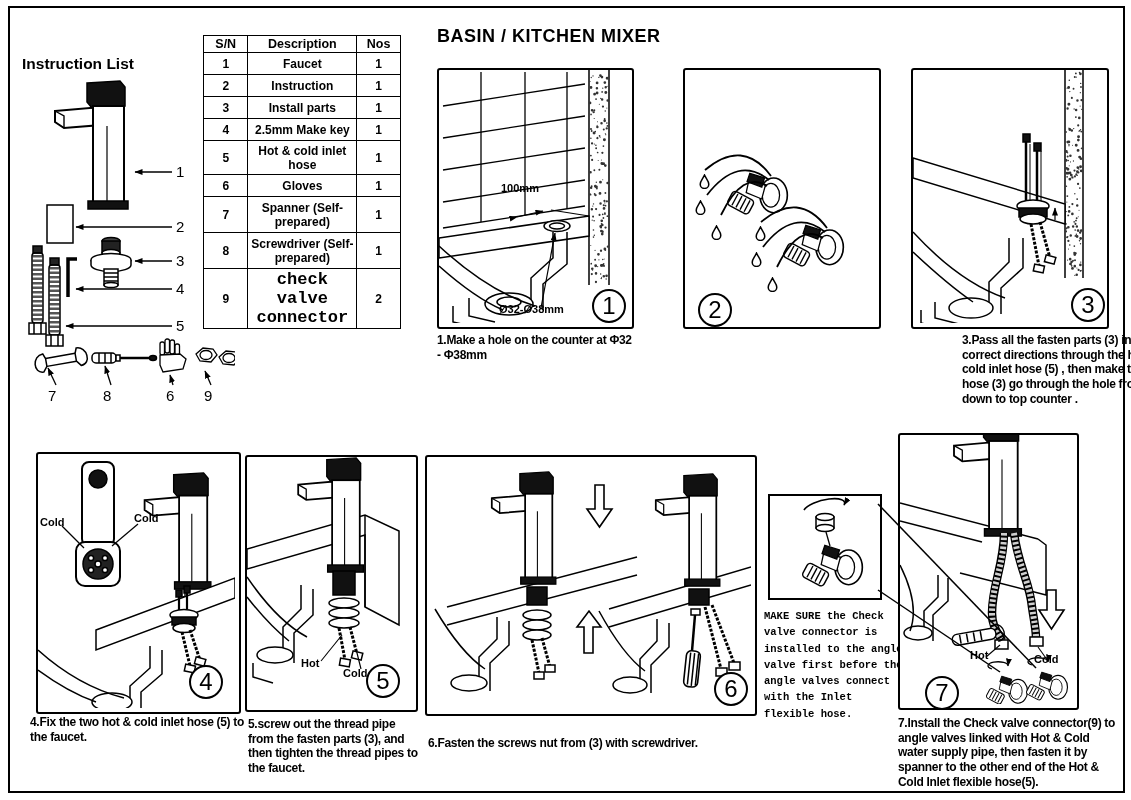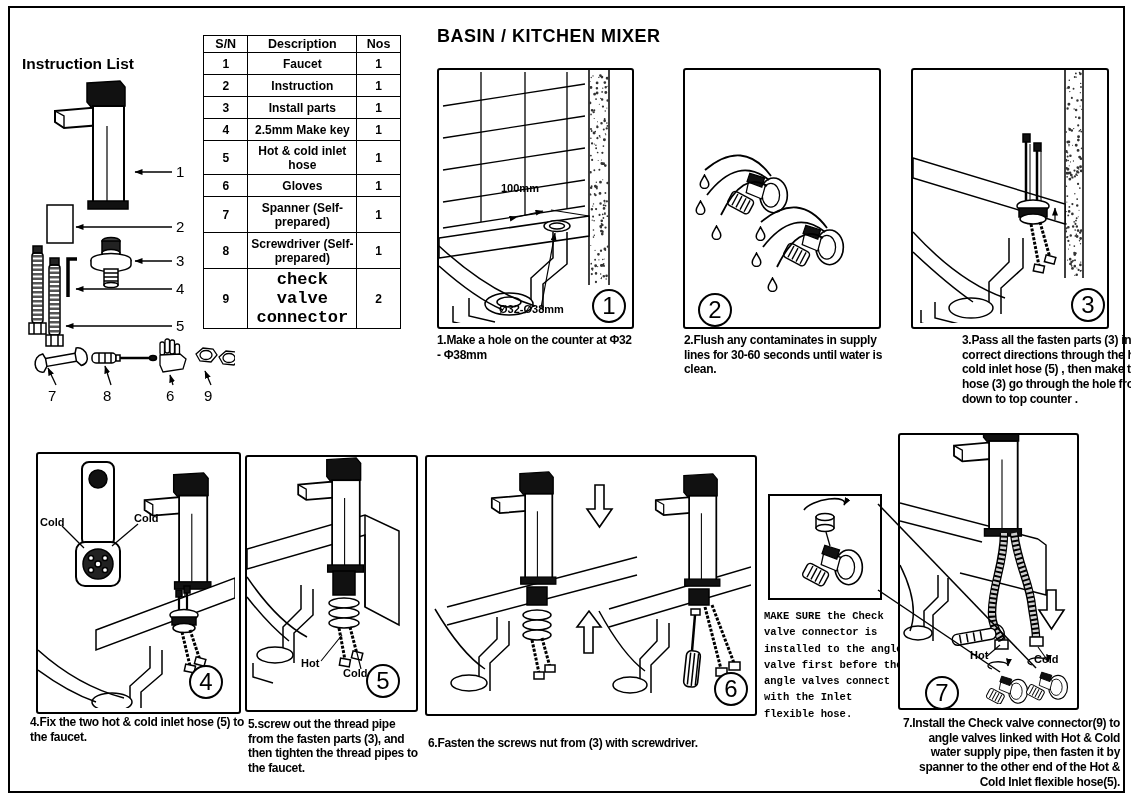--- a/index.html
+++ b/index.html
@@ -277,21 +277,20 @@
         <path d="M142,158 Q114,120 76,152" stroke-width="1.8"></path>
         <path d="M140,162 Q109,137 78,177" stroke-width="1.8"></path>
         <path d="M138,168 Q114,152 92,197" stroke-width="1.8"></path>
         <use href="#sym-drop" x="70" y="156" width="11" height="15"></use>
         <use href="#sym-drop" x="66" y="182" width="11" height="15"></use>
         <use href="#sym-drop" x="82" y="207" width="11" height="15"></use>
       </g>
     </svg>
     <div class="stepnum" style="left:13px; top:223px;">2</div>
   </div>
-  <div class="caption" style="left:684px; top:333px; width:205px;">2.Flush any contaminates in supply lines for 30-60 seconds until water is clean.</div>
 
   <div class="panel" style="left:911px; top:68px; width:194px; height:257px;">
     <svg width="190" height="253" viewBox="0 0 190 253" stroke="#000" fill="none" stroke-width="1.5">
       <g>
         <line x1="152" y1="0" x2="152" y2="208"></line>
           <line x1="170" y1="0" x2="170" y2="208"></line>
         <g transform="translate(153,2)">
             <path d="M8.8,37.0 a0.6668672859668732,0.6668672859668732 0 1,0 -1.3337345719337463,0 a0.6668672859668732,0.6668672859668732 0 1,0 1.3337345719337463,0 M16.2,59.6 a0.9316508769989014,0.9316508769989014 0 1,0 -1.8633017539978027,0 a0.9316508769989014,0.9316508769989014 0 1,0 1.8633017539978027,0 M6.0,191.9 a1.4476659297943115,1.4476659297943115 0 1,0 -2.895331859588623,0 a1.4476659297943115,1.4476659297943115 0 1,0 2.895331859588623,0 M12.1,127.1 a0.9313514232635498,0.9313514232635498 0 1,0 -1.8627028465270996,0 a0.9313514232635498,0.9313514232635498 0 1,0 1.8627028465270996,0 M9.2,174.1 a0.8563554286956787,0.8563554286956787 0 1,0 -1.7127108573913574,0 a0.8563554286956787,0.8563554286956787 0 1,0 1.7127108573913574,0 M3.8,93.8 a0.5746709108352661,0.5746709108352661 0 1,0 -1.1493418216705322,0 a0.5746709108352661,0.5746709108352661 0 1,0 1.1493418216705322,0 M8.1,89.0 a0.649935245513916,0.649935245513916 0 1,0 -1.299870491027832,0 a0.649935245513916,0.649935245513916 0 1,0 1.299870491027832,0 M3.8,72.8 a0.7990009188652039,0.7990009188652039 0 1,0 -1.5980018377304077,0 a0.7990009188652039,0.7990009188652039 0 1,0 1.5980018377304077,0 M4.5,19.6 a0.6911243200302124,0.6911243200302124 0 1,0 -1.3822486400604248,0 a0.6911243200302124,0.6911243200302124 0 1,0 1.3822486400604248,0 M14.2,0.5 a0.7258050707168877,0.7258050707168877 0 1,0 -1.4516101414337754,0 a0.7258050707168877,0.7258050707168877 0 1,0 1.4516101414337754,0 M16.3,86.7 a1.337561845779419,1.337561845779419 0 1,0 -2.675123691558838,0 a1.337561845779419,1.337561845779419 0 1,0 2.675123691558838,0 M8.4,154.4 a1.2569067478179932,1.2569067478179932 0 1,0 -2.5138134956359863,0 a1.2569067478179932,1.2569067478179932 0 1,0 2.5138134956359863,0 M5.5,187.2 a1.3272793292999268,1.3272793292999268 0 1,0 -2.6545586585998535,0 a1.3272793292999268,1.3272793292999268 0 1,0 2.6545586585998535,0 M13.2,111.9 a1.1438181400299072,1.1438181400299072 0 1,0 -2.2876362800598145,0 a1.1438181400299072,1.1438181400299072 0 1,0 2.2876362800598145,0 M9.7,181.1 a1.254725694656372,1.254725694656372 0 1,0 -2.509451389312744,0 a1.254725694656372,1.254725694656372 0 1,0 2.509451389312744,0 M14.3,168.7 a0.7752821445465088,0.7752821445465088 0 1,0 -1.5505642890930176,0 a0.7752821445465088,0.7752821445465088 0 1,0 1.5505642890930176,0 M3.6,56.2 a0.6616369485855103,0.6616369485855103 0 1,0 -1.3232738971710205,0 a0.6616369485855103,0.6616369485855103 0 1,0 1.3232738971710205,0 M15.4,190.1 a0.6735029220581055,0.6735029220581055 0 1,0 -1.347005844116211,0 a0.6735029220581055,0.6735029220581055 0 1,0 1.347005844116211,0 M9.7,5.0 a0.9615029357373714,0.9615029357373714 0 1,0 -1.923005871474743,0 a0.9615029357373714,0.9615029357373714 0 1,0 1.923005871474743,0 M4.5,139.4 a1.346764326095581,1.346764326095581 0 1,0 -2.693528652191162,0 a1.346764326095581,1.346764326095581 0 1,0 2.693528652191162,0 M12.8,144.7 a0.538278341293335,0.538278341293335 0 1,0 -1.07655668258667,0 a0.538278341293335,0.538278341293335 0 1,0 1.07655668258667,0 M4.1,15.5 a1.4062399566173553,1.4062399566173553 0 1,0 -2.8124799132347107,0 a1.4062399566173553,1.4062399566173553 0 1,0 2.8124799132347107,0 M13.5,78.4 a1.42933189868927,1.42933189868927 0 1,0 -2.85866379737854,0 a1.42933189868927,1.42933189868927 0 1,0 2.85866379737854,0 M14.7,116.1 a0.8498302698135376,0.8498302698135376 0 1,0 -1.6996605396270752,0 a0.8498302698135376,0.8498302698135376 0 1,0 1.6996605396270752,0 M15.8,1.8 a1.3618909381330013,1.3618909381330013 0 1,0 -2.7237818762660027,0 a1.3618909381330013,1.3618909381330013 0 1,0 2.7237818762660027,0 M13.4,158.6 a1.3190799951553345,1.3190799951553345 0 1,0 -2.638159990310669,0 a1.3190799951553345,1.3190799951553345 0 1,0 2.638159990310669,0 M9.6,98.6 a1.0968724489212036,1.0968724489212036 0 1,0 -2.1937448978424072,0 a1.0968724489212036,1.0968724489212036 0 1,0 2.1937448978424072,0 M12.5,133.6 a1.253771424293518,1.253771424293518 0 1,0 -2.507542848587036,0 a1.253771424293518,1.253771424293518 0 1,0 2.507542848587036,0 M16.5,158.6 a1.292622685432434,1.292622685432434 0 1,0 -2.585245370864868,0 a1.292622685432434,1.292622685432434 0 1,0 2.585245370864868,0 M15.2,171.7 a0.6894470453262329,0.6894470453262329 0 1,0 -1.3788940906524658,0 a0.6894470453262329,0.6894470453262329 0 1,0 1.3788940906524658,0 M11.7,73.3 a1.4639663696289062,1.4639663696289062 0 1,0 -2.9279327392578125,0 a1.4639663696289062,1.4639663696289062 0 1,0 2.9279327392578125,0 M9.4,203.3 a0.5924243927001953,0.5924243927001953 0 1,0 -1.1848487854003906,0 a0.5924243927001953,0.5924243927001953 0 1,0 1.1848487854003906,0 M6.5,193.9 a0.8263281583786011,0.8263281583786011 0 1,0 -1.6526563167572021,0 a0.8263281583786011,0.8263281583786011 0 1,0 1.6526563167572021,0 M11.0,5.1 a0.7015146277844906,0.7015146277844906 0 1,0 -1.4030292555689812,0 a0.7015146277844906,0.7015146277844906 0 1,0 1.4030292555689812,0 M15.1,85.1 a1.4655283689498901,1.4655283689498901 0 1,0 -2.9310567378997803,0 a1.4655283689498901,1.4655283689498901 0 1,0 2.9310567378997803,0 M10.8,45.1 a0.9494871199131012,0.9494871199131012 0 1,0 -1.8989742398262024,0 a0.9494871199131012,0.9494871199131012 0 1,0 1.8989742398262024,0 M5.4,100.9 a1.2830936908721924,1.2830936908721924 0 1,0 -2.5661873817443848,0 a1.2830936908721924,1.2830936908721924 0 1,0 2.5661873817443848,0 M3.0,88.5 a0.7171283960342407,0.7171283960342407 0 1,0 -1.4342567920684814,0 a0.7171283960342407,0.7171283960342407 0 1,0 1.4342567920684814,0 M3.5,168.9 a1.121971845626831,1.121971845626831 0 1,0 -2.243943691253662,0 a1.121971845626831,1.121971845626831 0 1,0 2.243943691253662,0 M10.8,181.2 a1.038339376449585,1.038339376449585 0 1,0 -2.07667875289917,0 a1.038339376449585,1.038339376449585 0 1,0 2.07667875289917,0 M15.0,20.7 a0.6498859226703644,0.6498859226703644 0 1,0 -1.2997718453407288,0 a0.6498859226703644,0.6498859226703644 0 1,0 1.2997718453407288,0 M12.1,154.4 a1.2508463859558105,1.2508463859558105 0 1,0 -2.501692771911621,0 a1.2508463859558105,1.2508463859558105 0 1,0 2.501692771911621,0 M10.0,104.4 a1.072883129119873,1.072883129119873 0 1,0 -2.145766258239746,0 a1.072883129119873,1.072883129119873 0 1,0 2.145766258239746,0 M10.2,163.9 a0.8459086418151855,0.8459086418151855 0 1,0 -1.691817283630371,0 a0.8459086418151855,0.8459086418151855 0 1,0 1.691817283630371,0 M10.9,148.6 a0.935401439666748,0.935401439666748 0 1,0 -1.870802879333496,0 a0.935401439666748,0.935401439666748 0 1,0 1.870802879333496,0 M7.1,58.6 a1.2429728507995605,1.2429728507995605 0 1,0 -2.485945701599121,0 a1.2429728507995605,1.2429728507995605 0 1,0 2.485945701599121,0 M8.4,56.6 a0.710273265838623,0.710273265838623 0 1,0 -1.420546531677246,0 a0.710273265838623,0.710273265838623 0 1,0 1.420546531677246,0 M8.5,16.7 a0.9562906324863434,0.9562906324863434 0 1,0 -1.9125812649726868,0 a0.9562906324863434,0.9562906324863434 0 1,0 1.9125812649726868,0 M2.8,36.5 a1.2162997126579285,1.2162997126579285 0 1,0 -2.432599425315857,0 a1.2162997126579285,1.2162997126579285 0 1,0 2.432599425315857,0 M16.0,94.7 a1.445155143737793,1.445155143737793 0 1,0 -2.890310287475586,0 a1.445155143737793,1.445155143737793 0 1,0 2.890310287475586,0 M1.1,159.4 a1.0548152923583984,1.0548152923583984 0 1,0 -2.109630584716797,0 a1.0548152923583984,1.0548152923583984 0 1,0 2.109630584716797,0 M5.7,83.8 a1.2880325317382812,1.2880325317382812 0 1,0 -2.5760650634765625,0 a1.2880325317382812,1.2880325317382812 0 1,0 2.5760650634765625,0 M6.7,103.1 a1.4046497344970703,1.4046497344970703 0 1,0 -2.8092994689941406,0 a1.4046497344970703,1.4046497344970703 0 1,0 2.8092994689941406,0 M7.6,105.4 a1.1900978088378906,1.1900978088378906 0 1,0 -2.3801956176757812,0 a1.1900978088378906,1.1900978088378906 0 1,0 2.3801956176757812,0 M10.5,151.9 a1.0261211395263672,1.0261211395263672 0 1,0 -2.0522422790527344,0 a1.0261211395263672,1.0261211395263672 0 1,0 2.0522422790527344,0 M4.4,32.3 a1.4895204901695251,1.4895204901695251 0 1,0 -2.9790409803390503,0 a1.4895204901695251,1.4895204901695251 0 1,0 2.9790409803390503,0 M3.2,143.4 a0.9643880128860474,0.9643880128860474 0 1,0 -1.9287760257720947,0 a0.9643880128860474,0.9643880128860474 0 1,0 1.9287760257720947,0 M13.6,138.2 a0.5631510019302368,0.5631510019302368 0 1,0 -1.1263020038604736,0 a0.5631510019302368,0.5631510019302368 0 1,0 1.1263020038604736,0 M6.9,25.9 a1.0409059822559357,1.0409059822559357 0 1,0 -2.0818119645118713,0 a1.0409059822559357,1.0409059822559357 0 1,0 2.0818119645118713,0 M9.5,182.8 a0.9572271108627319,0.9572271108627319 0 1,0 -1.9144542217254639,0 a0.9572271108627319,0.9572271108627319 0 1,0 1.9144542217254639,0 M4.7,106.0 a0.517760157585144,0.517760157585144 0 1,0 -1.035520315170288,0 a0.517760157585144,0.517760157585144 0 1,0 1.035520315170288,0 M11.1,162.3 a0.7349237203598022,0.7349237203598022 0 1,0 -1.4698474407196045,0 a0.7349237203598022,0.7349237203598022 0 1,0 1.4698474407196045,0 M14.6,45.9 a1.3185355961322784,1.3185355961322784 0 1,0 -2.637071192264557,0 a1.3185355961322784,1.3185355961322784 0 1,0 2.637071192264557,0 M15.3,57.7 a0.7631188631057739,0.7631188631057739 0 1,0 -1.5262377262115479,0 a0.7631188631057739,0.7631188631057739 0 1,0 1.5262377262115479,0 M11.5,196.0 a0.5767942667007446,0.5767942667007446 0 1,0 -1.1535885334014893,0 a0.5767942667007446,0.5767942667007446 0 1,0 1.1535885334014893,0 M1.1,139.6 a0.5330178737640381,0.5330178737640381 0 1,0 -1.0660357475280762,0 a0.5330178737640381,0.5330178737640381 0 1,0 1.0660357475280762,0 M1.4,130.1 a0.5283141136169434,0.5283141136169434 0 1,0 -1.0566282272338867,0 a0.5283141136169434,0.5283141136169434 0 1,0 1.0566282272338867,0 M1.2,114.3 a0.8156274557113647,0.8156274557113647 0 1,0 -1.6312549114227295,0 a0.8156274557113647,0.8156274557113647 0 1,0 1.6312549114227295,0 M3.4,97.3 a1.4923365116119385,1.4923365116119385 0 1,0 -2.984673023223877,0 a1.4923365116119385,1.4923365116119385 0 1,0 2.984673023223877,0 M13.1,95.6 a1.3287384510040283,1.3287384510040283 0 1,0 -2.6574769020080566,0 a1.3287384510040283,1.3287384510040283 0 1,0 2.6574769020080566,0 M13.6,97.0 a0.75752854347229,0.75752854347229 0 1,0 -1.51505708694458,0 a0.75752854347229,0.75752854347229 0 1,0 1.51505708694458,0 M12.5,100.8 a0.6156055927276611,0.6156055927276611 0 1,0 -1.2312111854553223,0 a0.6156055927276611,0.6156055927276611 0 1,0 1.2312111854553223,0 M16.3,37.3 a0.626813679933548,0.626813679933548 0 1,0 -1.253627359867096,0 a0.626813679933548,0.626813679933548 0 1,0 1.253627359867096,0 M2.3,124.1 a0.9540549516677856,0.9540549516677856 0 1,0 -1.9081099033355713,0 a0.9540549516677856,0.9540549516677856 0 1,0 1.9081099033355713,0 M4.6,173.0 a0.8331136703491211,0.8331136703491211 0 1,0 -1.6662273406982422,0 a0.8331136703491211,0.8331136703491211 0 1,0 1.6662273406982422,0 M10.2,182.5 a1.416874885559082,1.416874885559082 0 1,0 -2.833749771118164,0 a1.416874885559082,1.416874885559082 0 1,0 2.833749771118164,0 M16.8,28.1 a1.212420493364334,1.212420493364334 0 1,0 -2.424840986728668,0 a1.212420493364334,1.212420493364334 0 1,0 2.424840986728668,0 M5.0,89.9 a0.5267442464828491,0.5267442464828491 0 1,0 -1.0534884929656982,0 a0.5267442464828491,0.5267442464828491 0 1,0 1.0534884929656982,0 M12.8,99.7 a1.4035242795944214,1.4035242795944214 0 1,0 -2.8070485591888428,0 a1.4035242795944214,1.4035242795944214 0 1,0 2.8070485591888428,0 M13.3,53.4 a1.093934416770935,1.093934416770935 0 1,0 -2.18786883354187,0 a1.093934416770935,1.093934416770935 0 1,0 2.18786883354187,0 M8.0,188.7 a0.9610012769699097,0.9610012769699097 0 1,0 -1.9220025539398193,0 a0.9610012769699097,0.9610012769699097 0 1,0 1.9220025539398193,0 M2.3,80.7 a0.7000176906585693,0.7000176906585693 0 1,0 -1.4000353813171387,0 a0.7000176906585693,0.7000176906585693 0 1,0 1.4000353813171387,0 M15.4,198.9 a0.8478342294692993,0.8478342294692993 0 1,0 -1.6956684589385986,0 a0.8478342294692993,0.8478342294692993 0 1,0 1.6956684589385986,0 M16.6,98.9 a1.3726779222488403,1.3726779222488403 0 1,0 -2.7453558444976807,0 a1.3726779222488403,1.3726779222488403 0 1,0 2.7453558444976807,0 M4.3,69.9 a1.4651994705200195,1.4651994705200195 0 1,0 -2.930398941040039,0 a1.4651994705200195,1.4651994705200195 0 1,0 2.930398941040039,0 M3.6,73.8 a0.6121124029159546,0.6121124029159546 0 1,0 -1.2242248058319092,0 a0.6121124029159546,0.6121124029159546 0 1,0 1.2242248058319092,0 M13.5,100.5 a1.1141011714935303,1.1141011714935303 0 1,0 -2.2282023429870605,0 a1.1141011714935303,1.1141011714935303 0 1,0 2.2282023429870605,0 M12.7,28.5 a1.251442700624466,1.251442700624466 0 1,0 -2.502885401248932,0 a1.251442700624466,1.251442700624466 0 1,0 2.502885401248932,0 M14.7,34.1 a0.5724298059940338,0.5724298059940338 0 1,0 -1.1448596119880676,0 a0.5724298059940338,0.5724298059940338 0 1,0 1.1448596119880676,0 M2.7,84.5 a1.0281763076782227,1.0281763076782227 0 1,0 -2.0563526153564453,0 a1.0281763076782227,1.0281763076782227 0 1,0 2.0563526153564453,0 M10.0,158.1 a0.8228216171264648,0.8228216171264648 0 1,0 -1.6456432342529297,0 a0.8228216171264648,0.8228216171264648 0 1,0 1.6456432342529297,0 M15.4,11.4 a0.7180757820606232,0.7180757820606232 0 1,0 -1.4361515641212463,0 a0.7180757820606232,0.7180757820606232 0 1,0 1.4361515641212463,0 M2.0,104.8 a0.875571608543396,0.875571608543396 0 1,0 -1.751143217086792,0 a0.875571608543396,0.875571608543396 0 1,0 1.751143217086792,0 M10.8,1.4 a0.9470986388623714,0.9470986388623714 0 1,0 -1.894197277724743,0 a0.9470986388623714,0.9470986388623714 0 1,0 1.894197277724743,0 M0.9,60.0 a0.8925363421440125,0.8925363421440125 0 1,0 -1.785072684288025,0 a0.8925363421440125,0.8925363421440125 0 1,0 1.785072684288025,0 M13.7,68.1 a1.3687045574188232,1.3687045574188232 0 1,0 -2.7374091148376465,0 a1.3687045574188232,1.3687045574188232 0 1,0 2.7374091148376465,0 M9.0,149.9 a0.8239133358001709,0.8239133358001709 0 1,0 -1.6478266716003418,0 a0.8239133358001709,0.8239133358001709 0 1,0 1.6478266716003418,0 M2.5,164.8 a0.704605221748352,0.704605221748352 0 1,0 -1.409210443496704,0 a0.704605221748352,0.704605221748352 0 1,0 1.409210443496704,0 M7.0,73.3 a0.5215611457824707,0.5215611457824707 0 1,0 -1.0431222915649414,0 a0.5215611457824707,0.5215611457824707 0 1,0 1.0431222915649414,0 M2.6,101.3 a1.4958336353302002,1.4958336353302002 0 1,0 -2.9916672706604004,0 a1.4958336353302002,1.4958336353302002 0 1,0 2.9916672706604004,0 M1.7,16.2 a0.5961052775382996,0.5961052775382996 0 1,0 -1.1922105550765991,0 a0.5961052775382996,0.5961052775382996 0 1,0 1.1922105550765991,0 M15.4,160.6 a1.2294217348098755,1.2294217348098755 0 1,0 -2.458843469619751,0 a1.2294217348098755,1.2294217348098755 0 1,0 2.458843469619751,0 M7.7,141.9 a1.3272234201431274,1.3272234201431274 0 1,0 -2.654446840286255,0 a1.3272234201431274,1.3272234201431274 0 1,0 2.654446840286255,0 M3.7,155.3 a1.3224072456359863,1.3224072456359863 0 1,0 -2.6448144912719727,0 a1.3224072456359863,1.3224072456359863 0 1,0 2.6448144912719727,0 M3.1,177.0 a0.5562704801559448,0.5562704801559448 0 1,0 -1.1125409603118896,0 a0.5562704801559448,0.5562704801559448 0 1,0 1.1125409603118896,0 M12.5,164.5 a1.4154045581817627,1.4154045581817627 0 1,0 -2.8308091163635254,0 a1.4154045581817627,1.4154045581817627 0 1,0 2.8308091163635254,0 M6.0,163.6 a1.260500192642212,1.260500192642212 0 1,0 -2.521000385284424,0 a1.260500192642212,1.260500192642212 0 1,0 2.521000385284424,0 M7.9,196.4 a1.4230053424835205,1.4230053424835205 0 1,0 -2.846010684967041,0 a1.4230053424835205,1.4230053424835205 0 1,0 2.846010684967041,0 M11.4,102.4 a1.071789026260376,1.071789026260376 0 1,0 -2.143578052520752,0 a1.071789026260376,1.071789026260376 0 1,0 2.143578052520752,0 M7.5,132.1 a1.1002686023712158,1.1002686023712158 0 1,0 -2.2005372047424316,0 a1.1002686023712158,1.1002686023712158 0 1,0 2.2005372047424316,0 M13.6,59.2 a0.6076109409332275,0.6076109409332275 0 1,0 -1.215221881866455,0 a0.6076109409332275,0.6076109409332275 0 1,0 1.215221881866455,0 M14.3,58.7 a0.6764117479324341,0.6764117479324341 0 1,0 -1.3528234958648682,0 a0.6764117479324341,0.6764117479324341 0 1,0 1.3528234958648682,0 M5.2,107.2 a1.360168695449829,1.360168695449829 0 1,0 -2.720337390899658,0 a1.360168695449829,1.360168695449829 0 1,0 2.720337390899658,0 M11.9,103.4 a0.6837074756622314,0.6837074756622314 0 1,0 -1.367414951324463,0 a0.6837074756622314,0.6837074756622314 0 1,0 1.367414951324463,0 M1.5,88.4 a1.3001275062561035,1.3001275062561035 0 1,0 -2.600255012512207,0 a1.3001275062561035,1.3001275062561035 0 1,0 2.600255012512207,0 M2.2,188.1 a0.6193407773971558,0.6193407773971558 0 1,0 -1.2386815547943115,0 a0.6193407773971558,0.6193407773971558 0 1,0 1.2386815547943115,0 M4.3,134.9 a0.9280281066894531,0.9280281066894531 0 1,0 -1.8560562133789062,0 a0.9280281066894531,0.9280281066894531 0 1,0 1.8560562133789062,0 M1.8,79.5 a1.4772825241088867,1.4772825241088867 0 1,0 -2.9545650482177734,0 a1.4772825241088867,1.4772825241088867 0 1,0 2.9545650482177734,0 M1.0,151.9 a0.5964336395263672,0.5964336395263672 0 1,0 -1.1928672790527344,0 a0.5964336395263672,0.5964336395263672 0 1,0 1.1928672790527344,0 M6.8,190.1 a1.2590330839157104,1.2590330839157104 0 1,0 -2.518066167831421,0 a1.2590330839157104,1.2590330839157104 0 1,0 2.518066167831421,0 M10.0,188.2 a0.9937623739242554,0.9937623739242554 0 1,0 -1.9875247478485107,0 a0.9937623739242554,0.9937623739242554 0 1,0 1.9875247478485107,0 M1.8,96.3 a1.2621004581451416,1.2621004581451416 0 1,0 -2.524200916290283,0 a1.2621004581451416,1.2621004581451416 0 1,0 2.524200916290283,0 M13.7,197.9 a1.105231523513794,1.105231523513794 0 1,0 -2.210463047027588,0 a1.105231523513794,1.105231523513794 0 1,0 2.210463047027588,0 M15.8,198.4 a0.6113684177398682,0.6113684177398682 0 1,0 -1.2227368354797363,0 a0.6113684177398682,0.6113684177398682 0 1,0 1.2227368354797363,0 M14.0,64.7 a1.4463587999343872,1.4463587999343872 0 1,0 -2.8927175998687744,0 a1.4463587999343872,1.4463587999343872 0 1,0 2.8927175998687744,0 M16.3,76.4 a0.7774025201797485,0.7774025201797485 0 1,0 -1.554805040359497,0 a0.7774025201797485,0.7774025201797485 0 1,0 1.554805040359497,0 M1.4,156.3 a1.101136326789856,1.101136326789856 0 1,0 -2.202272653579712,0 a1.101136326789856,1.101136326789856 0 1,0 2.202272653579712,0 M15.9,15.0 a0.9249474108219147,0.9249474108219147 0 1,0 -1.8498948216438293,0 a0.9249474108219147,0.9249474108219147 0 1,0 1.8498948216438293,0 M4.0,101.1 a1.384729266166687,1.384729266166687 0 1,0 -2.769458532333374,0 a1.384729266166687,1.384729266166687 0 1,0 2.769458532333374,0 M16.0,166.5 a1.3756307363510132,1.3756307363510132 0 1,0 -2.7512614727020264,0 a1.3756307363510132,1.3756307363510132 0 1,0 2.7512614727020264,0 M9.5,121.8 a0.6785038709640503,0.6785038709640503 0 1,0 -1.3570077419281006,0 a0.6785038709640503,0.6785038709640503 0 1,0 1.3570077419281006,0 M15.7,192.9 a1.3257811069488525,1.3257811069488525 0 1,0 -2.651562213897705,0 a1.3257811069488525,1.3257811069488525 0 1,0 2.651562213897705,0 M10.1,194.2 a1.3286945819854736,1.3286945819854736 0 1,0 -2.6573891639709473,0 a1.3286945819854736,1.3286945819854736 0 1,0 2.6573891639709473,0 M12.0,202.8 a1.2632601261138916,1.2632601261138916 0 1,0 -2.526520252227783,0 a1.2632601261138916,1.2632601261138916 0 1,0 2.526520252227783,0 M2.1,165.2 a1.0149484872817993,1.0149484872817993 0 1,0 -2.0298969745635986,0 a1.0149484872817993,1.0149484872817993 0 1,0 2.0298969745635986,0 M3.1,70.1 a1.3826756477355957,1.3826756477355957 0 1,0 -2.7653512954711914,0 a1.3826756477355957,1.3826756477355957 0 1,0 2.7653512954711914,0 M11.6,146.2 a0.9251904487609863,0.9251904487609863 0 1,0 -1.8503808975219727,0 a0.9251904487609863,0.9251904487609863 0 1,0 1.8503808975219727,0 M5.2,57.5 a1.4100302457809448,1.4100302457809448 0 1,0 -2.8200604915618896,0 a1.4100302457809448,1.4100302457809448 0 1,0 2.8200604915618896,0 M11.4,37.9 a1.2656549513339996,1.2656549513339996 0 1,0 -2.5313099026679993,0 a1.2656549513339996,1.2656549513339996 0 1,0 2.5313099026679993,0 M4.1,8.3 a0.7971789240837097,0.7971789240837097 0 1,0 -1.5943578481674194,0 a0.7971789240837097,0.7971789240837097 0 1,0 1.5943578481674194,0 " fill="#333" stroke="none"></path>
           </g>
       </g>
@@ -522,19 +521,19 @@
       <g>
           <path d="M0,130 Q20,170 10,196"></path>
         </g>
       <line x1="86" y1="222" x2="100" y2="210" stroke-width="1.1"></line>
       <line x1="148" y1="226" x2="138" y2="212" stroke-width="1.1"></line>
     </svg>
     <span class="plabel" style="left:70px; top:214px;">Hot</span>
     <span class="plabel" style="left:134px; top:218px;">Cold</span>
     <div class="stepnum" style="left:25px; top:241px;">7</div>
   </div>
-  <div class="caption" style="left:898px; top:716px; width:222px;text-align:right;">7.Install the Check valve connector(9) to angle valves linked with Hot &amp; Cold water supply pipe, then fasten it by spanner to the other end of the Hot &amp; Cold Inlet flexible hose(5).</div>
+  <div class="caption" style="left:898px; top:716px; width:222px;">7.Install the Check valve connector(9) to angle valves linked with Hot &amp; Cold water supply pipe, then fasten it by spanner to the other end of the Hot &amp; Cold Inlet flexible hose(5).</div>
 
   <svg class="overlay" width="1131" height="800" viewBox="0 0 1131 800">
     <line x1="878" y1="504" x2="1036" y2="668" stroke="#000" stroke-width="1.5"></line>
     <line x1="878" y1="590" x2="1000" y2="672" stroke="#000" stroke-width="1.5"></line>
   </svg>
 </div>
 
 </body></html>

